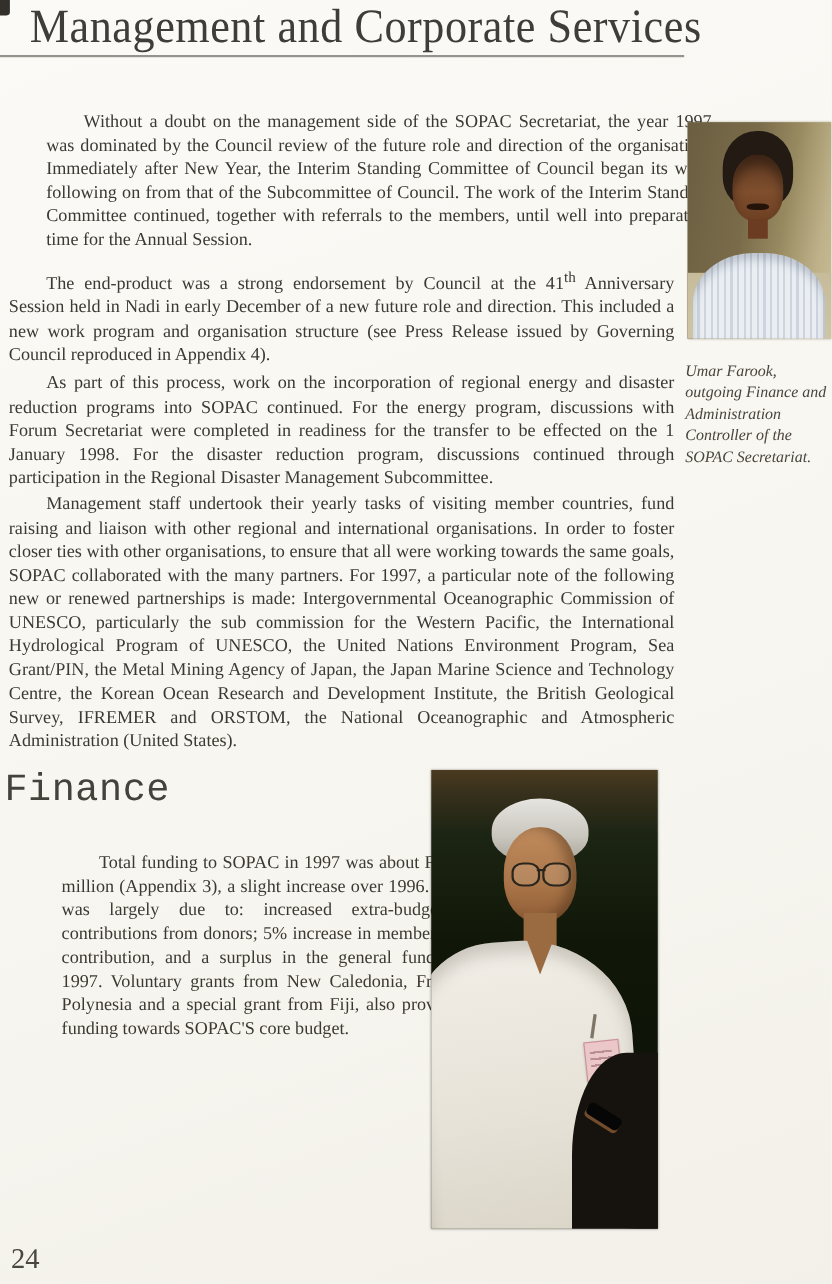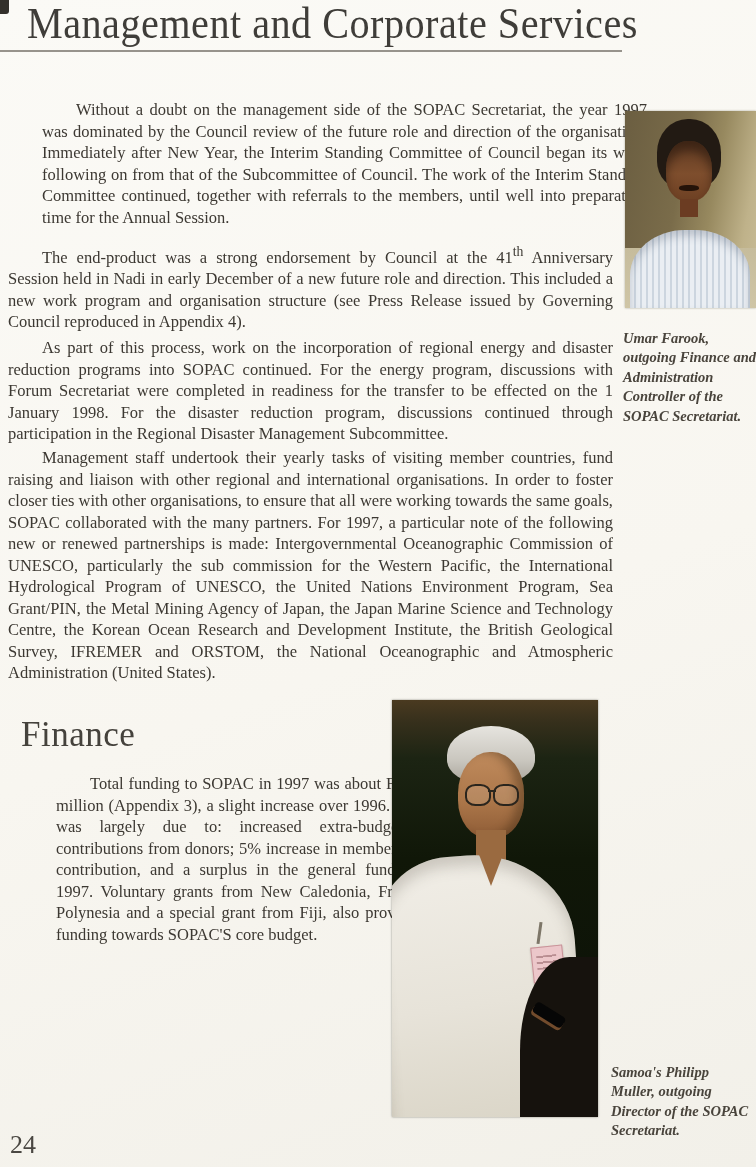--- a/index.html
+++ b/index.html
@@ -35,35 +35,35 @@
     text-align:justify; text-indent:34px;
     color:#3c3832;
   }
   .col-wide { left:8px; width:605px; }
   .col-narrow { left:8px; width:368px;margin-left:48px; }
   .p1 { top:99px;margin-left:34px; }
   .p2 { top:241px; }
   .p3 { top:337px; }
   .p4 { top:447px; }
   .finance-heading {
-    position:absolute; left:4px; top:698px; margin:17px;
+    position:absolute; left:4px; top:698px; margin:0;
     font-size:35px; font-weight:400; color:#45423c;
     letter-spacing:0.5px;
+    font-family:Liberation Mono, monospace;
   }
   .p5 { top:773px; }
   .p6 { top:946px; }
   .page-number {
     position:absolute; left:10px; top:1130px;
     font-size:26px; color:#4a4742;
   }
   .caption {
     position:absolute;
     font-style:italic; font-size:14.5px; line-height:19.5px;
     color:#49443c;
-    font-weight:bold;
   }
   .caption-farook { left:623px; top:314px; width:133px; }
   .caption-muller { left:611px; top:1048px; width:145px; }
 
   
   .photo-farook {
     position:absolute; left:625px; top:111px; width:131px; height:197px;
     overflow:hidden;
     background:linear-gradient(100deg,#6b5e41 0%, #7a6c4a 40%, #97895f 62%, #bfb28a 85%, #c9bd98 100%);
     box-shadow:0 0 2px rgba(60,50,30,.4);
@@ -206,17 +206,16 @@
       <div class="bridge"></div>
     </div>
     <div class="neck"></div>
     <div class="shirt"></div>
     <div class="chest"></div>
     <div class="pen"></div>
     <div class="name-tag"></div>
     <div class="arm"></div>
     <div class="watch"></div>
   </div>
-  <p class="caption caption-muller">Samoa's Philipp Muller, outgoing Director of the SOPAC Secretariat.</p>
 
   <div class="page-number">24</div>
 
 </div>
 
 </body></html>

